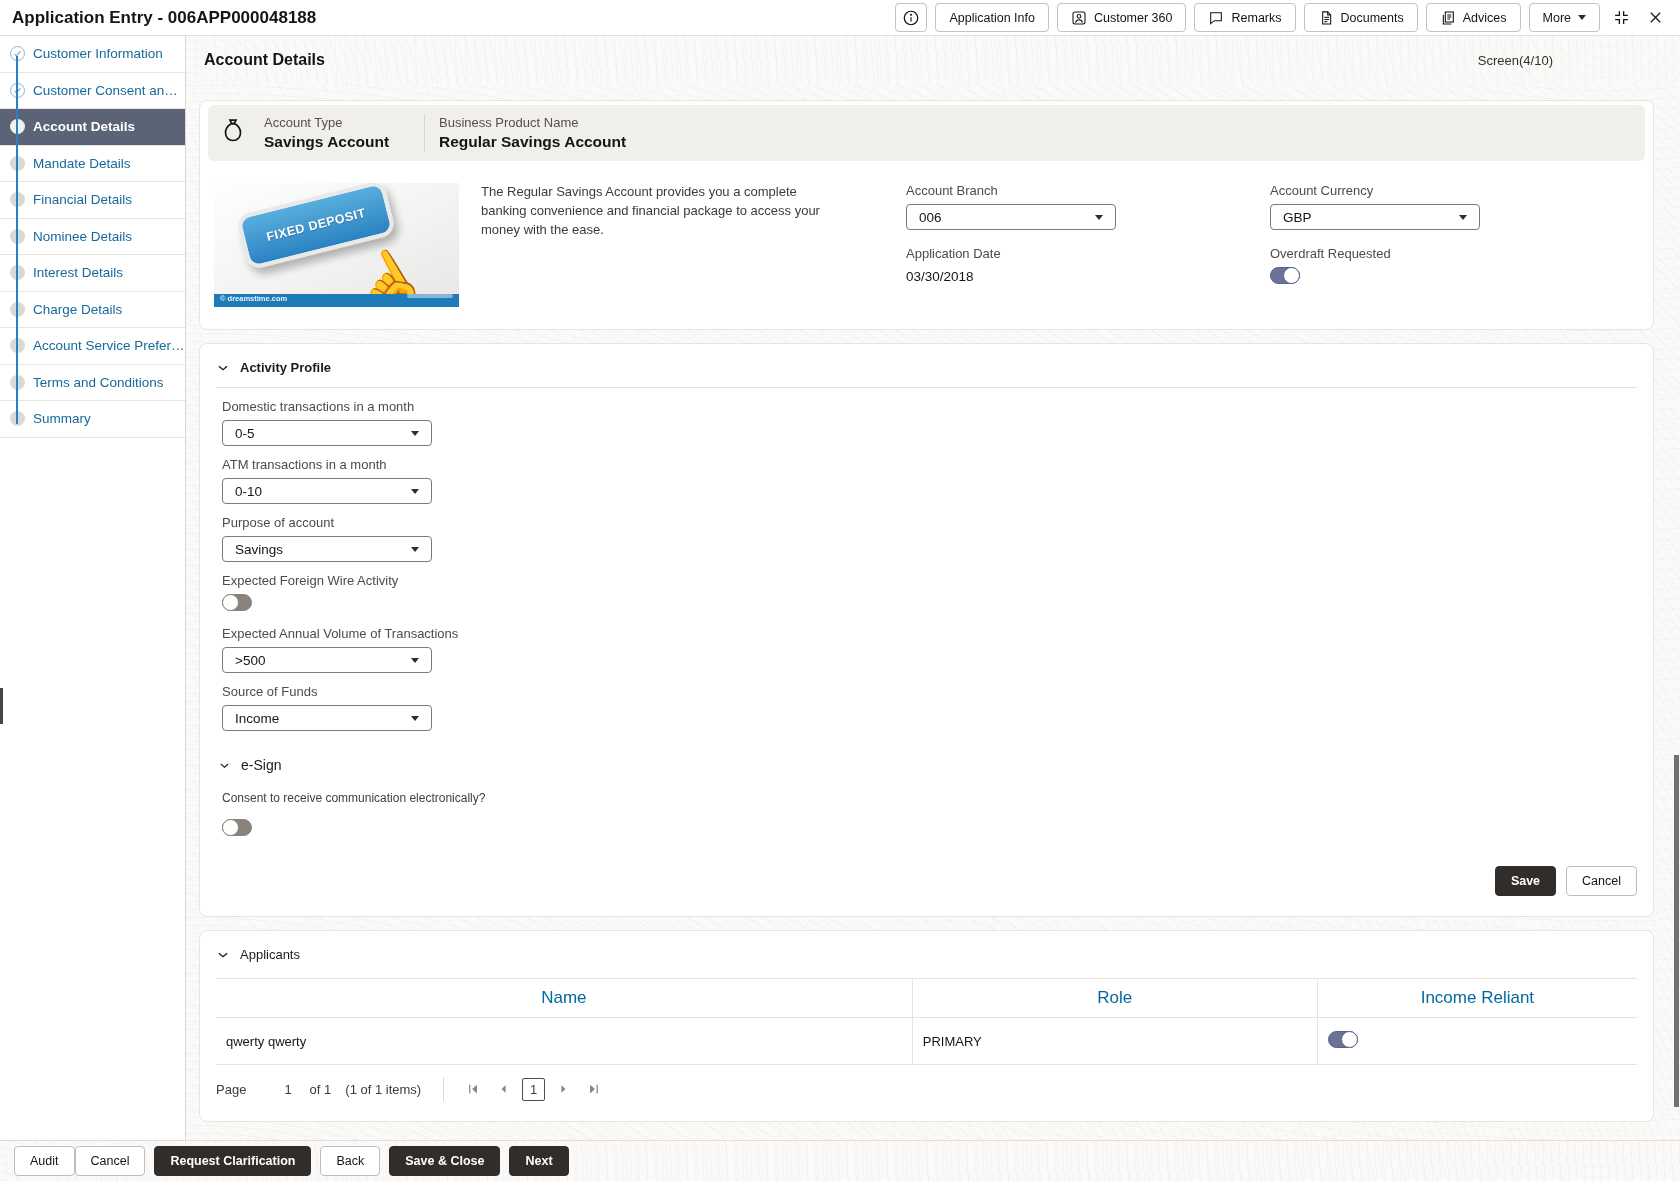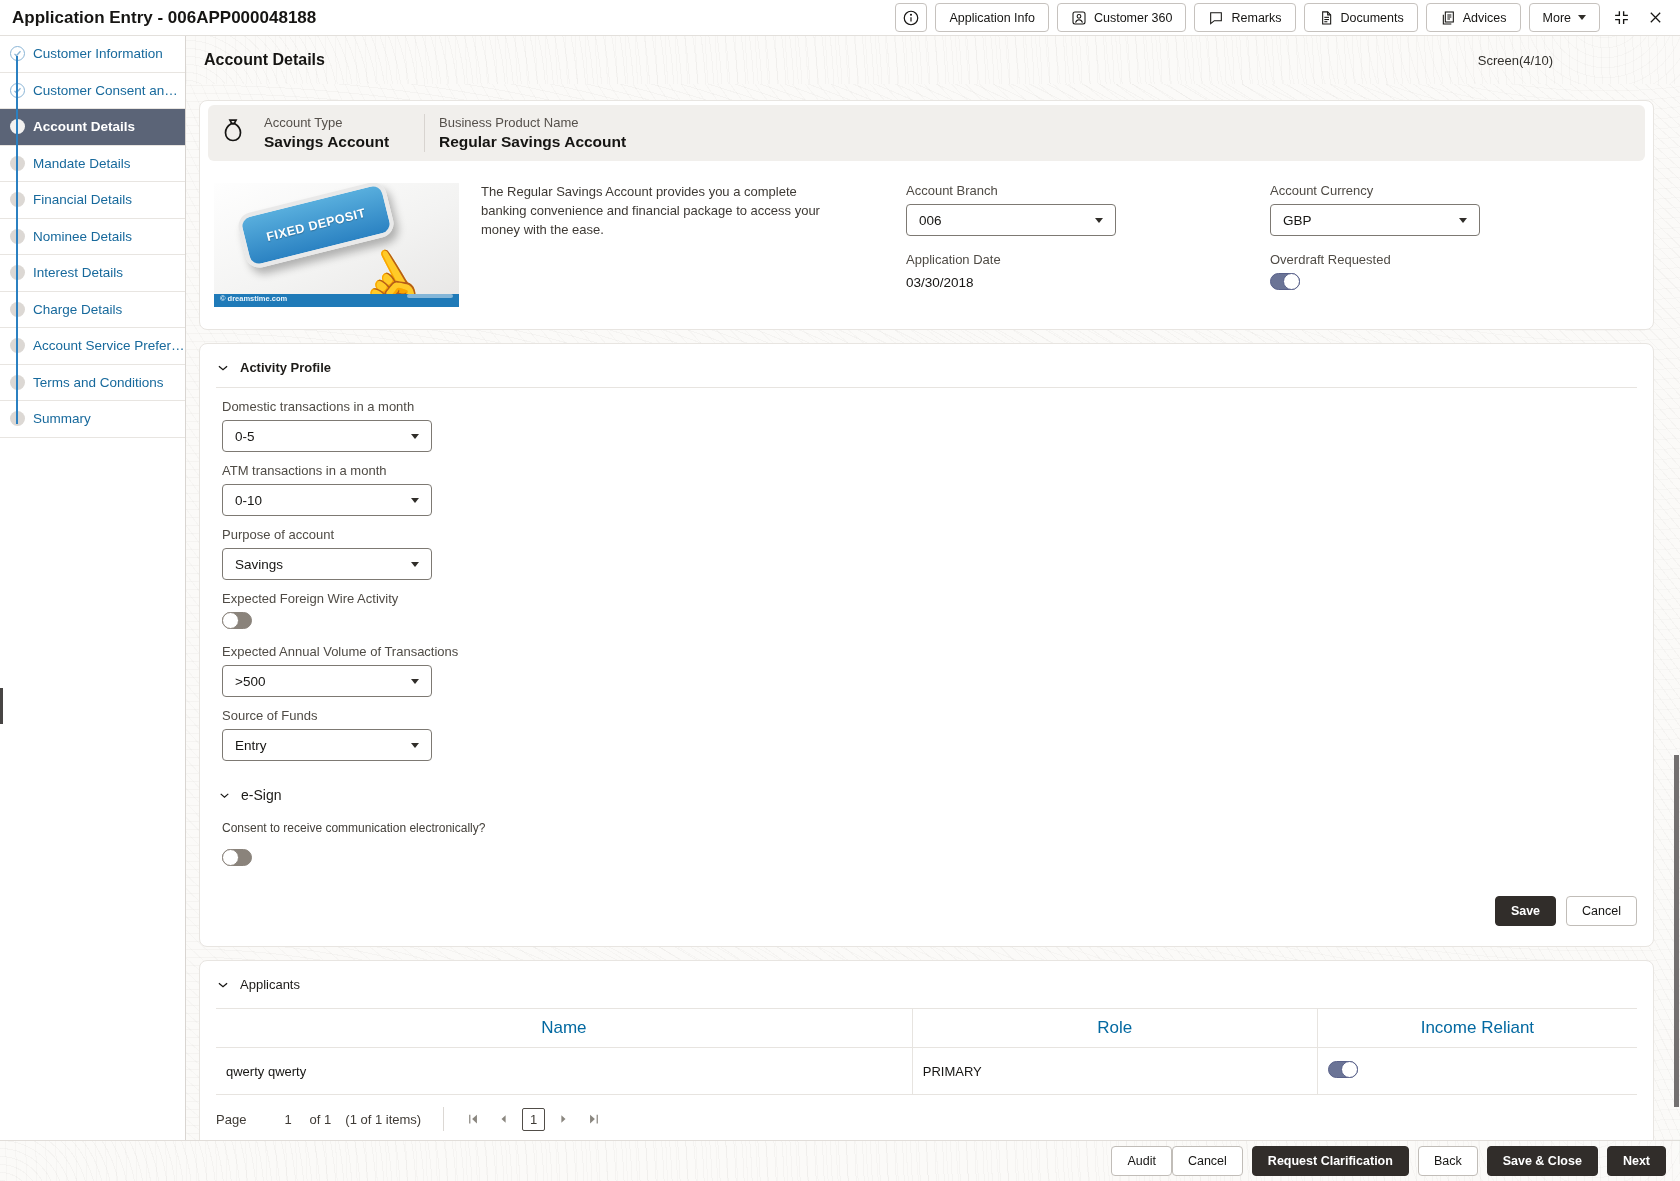--- a/index.html
+++ b/index.html
@@ -55,21 +55,21 @@
   .fd-btn{position:absolute;left:26px;top:14px;width:152px;height:56px;background:linear-gradient(180deg,#58aedd,#2b82c2);border:4px solid #e9e9e9;border-radius:14px;transform:rotate(-14deg);box-shadow:3px 7px 9px rgba(0,0,0,.28);display:flex;align-items:center;justify-content:center}
   .fd-btn span{color:#fff;font-weight:bold;font-size:12.5px;letter-spacing:.5px;text-align:center;line-height:1.15;text-shadow:0 1px 1px rgba(0,0,0,.25)}
   .hand{position:absolute;right:30px;bottom:-10px;font-size:62px;line-height:1;transform:rotate(-30deg);color:#161616}
   .stock-bar{position:absolute;left:0;right:0;bottom:0;height:13px;background:#1f7ab8;display:flex;align-items:flex-start;justify-content:space-between;padding:0 6px}
   .stock-bar .wm{color:#eaf4fb;font-size:7.5px;font-weight:bold}
   .stock-bar .wm2{width:46px;height:4px;background:rgba(255,255,255,.45);border-radius:2px}
   .desc{width:355px;margin-left:22px;font-size:13px;line-height:1.45;color:#3e3a35}
   .fields-grid{display:grid;grid-template-columns:210px 210px;column-gap:154px;row-gap:16px;margin-left:70px}
   .f-label{display:block;font-size:13px;color:#4f4b45;margin-bottom:6px}
   .f-value{font-size:13.5px;color:#161513}
-  .select{width:210px;height:32px;border:1px solid #7d7973;border-radius:4px;background:#fff;display:flex;align-items:center;justify-content:space-between;padding:0 12px;font-size:13.5px;color:#161513;cursor:pointer}
+  .select{width:210px;height:26px;border:1px solid #7d7973;border-radius:4px;background:#fff;display:flex;align-items:center;justify-content:space-between;padding:0 12px;font-size:13.5px;color:#161513;cursor:pointer}
 
   
   .toggle{width:30px;height:17px;border-radius:10px;background:#8a837b;border:1px solid #8a837b;display:inline-block;position:relative;cursor:pointer}
   .toggle .knob{position:absolute;left:-1px;top:-1px;width:17px;height:17px;background:#fff;border:1px solid #8a837b;border-radius:9px}
   .toggle.on{background:#6b7496;border-color:#59618a}
   .toggle.on .knob{left:auto;right:-1px;border-color:#59618a}
 
   
   .card-pad{padding:16px 16px 20px 16px}
   .sec-head{display:flex;align-items:center;gap:10px;cursor:pointer}
@@ -89,21 +89,21 @@
   table.appl td{font-size:13px;color:#161513;padding:13px 10px;border-bottom:1px solid #e7e4e0}
   table.appl th:not(:last-child),table.appl td:not(:last-child){border-right:1px solid #e7e4e0}
   .col-name{width:49%}.col-role{width:28.5%}.col-inc{width:22.5%}
   .pg-row{display:flex;align-items:center;margin-top:12px;font-size:13px;color:#3f3b36}
   .pg-row .gap-lg{margin-left:38px}.pg-row .gap-md{margin-left:18px}.pg-row .gap-sm{margin-left:14px}
   .pg-div{width:1px;height:24px;background:#dcd8d4;margin:0 18px 0 22px}
   .pg-ico{width:22px;height:22px;display:flex;align-items:center;justify-content:center;cursor:pointer;margin-right:8px}
   .pg-cur{width:23px;height:23px;border:1px solid #514d48;border-radius:2px;display:flex;align-items:center;justify-content:center;font-size:13px;margin-right:8px;cursor:text}
 
   
-  .bottombar{height:41px;border-top:1px solid #e1ddd9;display:flex;align-items:center;justify-content:flex-end;padding:0 14px;flex:none}
+  .bottombar{height:41px;border-top:1px solid #e1ddd9;display:flex;align-items:center;justify-content:flex-start;padding:0 14px;flex:none}
   .foot-right{display:flex;gap:9px}
 
   
   .vscroll{position:absolute;right:0;top:0;bottom:0;width:8px}
   .vthumb{position:absolute;right:1px;top:719px;width:5px;height:352px;background:#737070;cursor:pointer}
 </style>
 </head>
 <body>
 
 <header class="topbar">
@@ -372,21 +372,21 @@
           <span class="f-label">Expected Annual Volume of Transactions</span>
           <div class="select">
             <span>&gt;500</span>
             <span class="caret"></span>
           </div>
         </div>
 
         <div class="field">
           <span class="f-label">Source of Funds</span>
           <div class="select">
-            <span>Entry</span>
+            <span>Income</span>
             <span class="caret"></span>
           </div>
         </div>
 
         <div class="sec-head esign-head">
           <span>
             <svg width="13" height="13" viewBox="0 0 24 24" fill="none" stroke="#161513" stroke-width="2.2">
                 <path d="M5 9l7 6 7-6"></path>
               </svg>
           </span>

